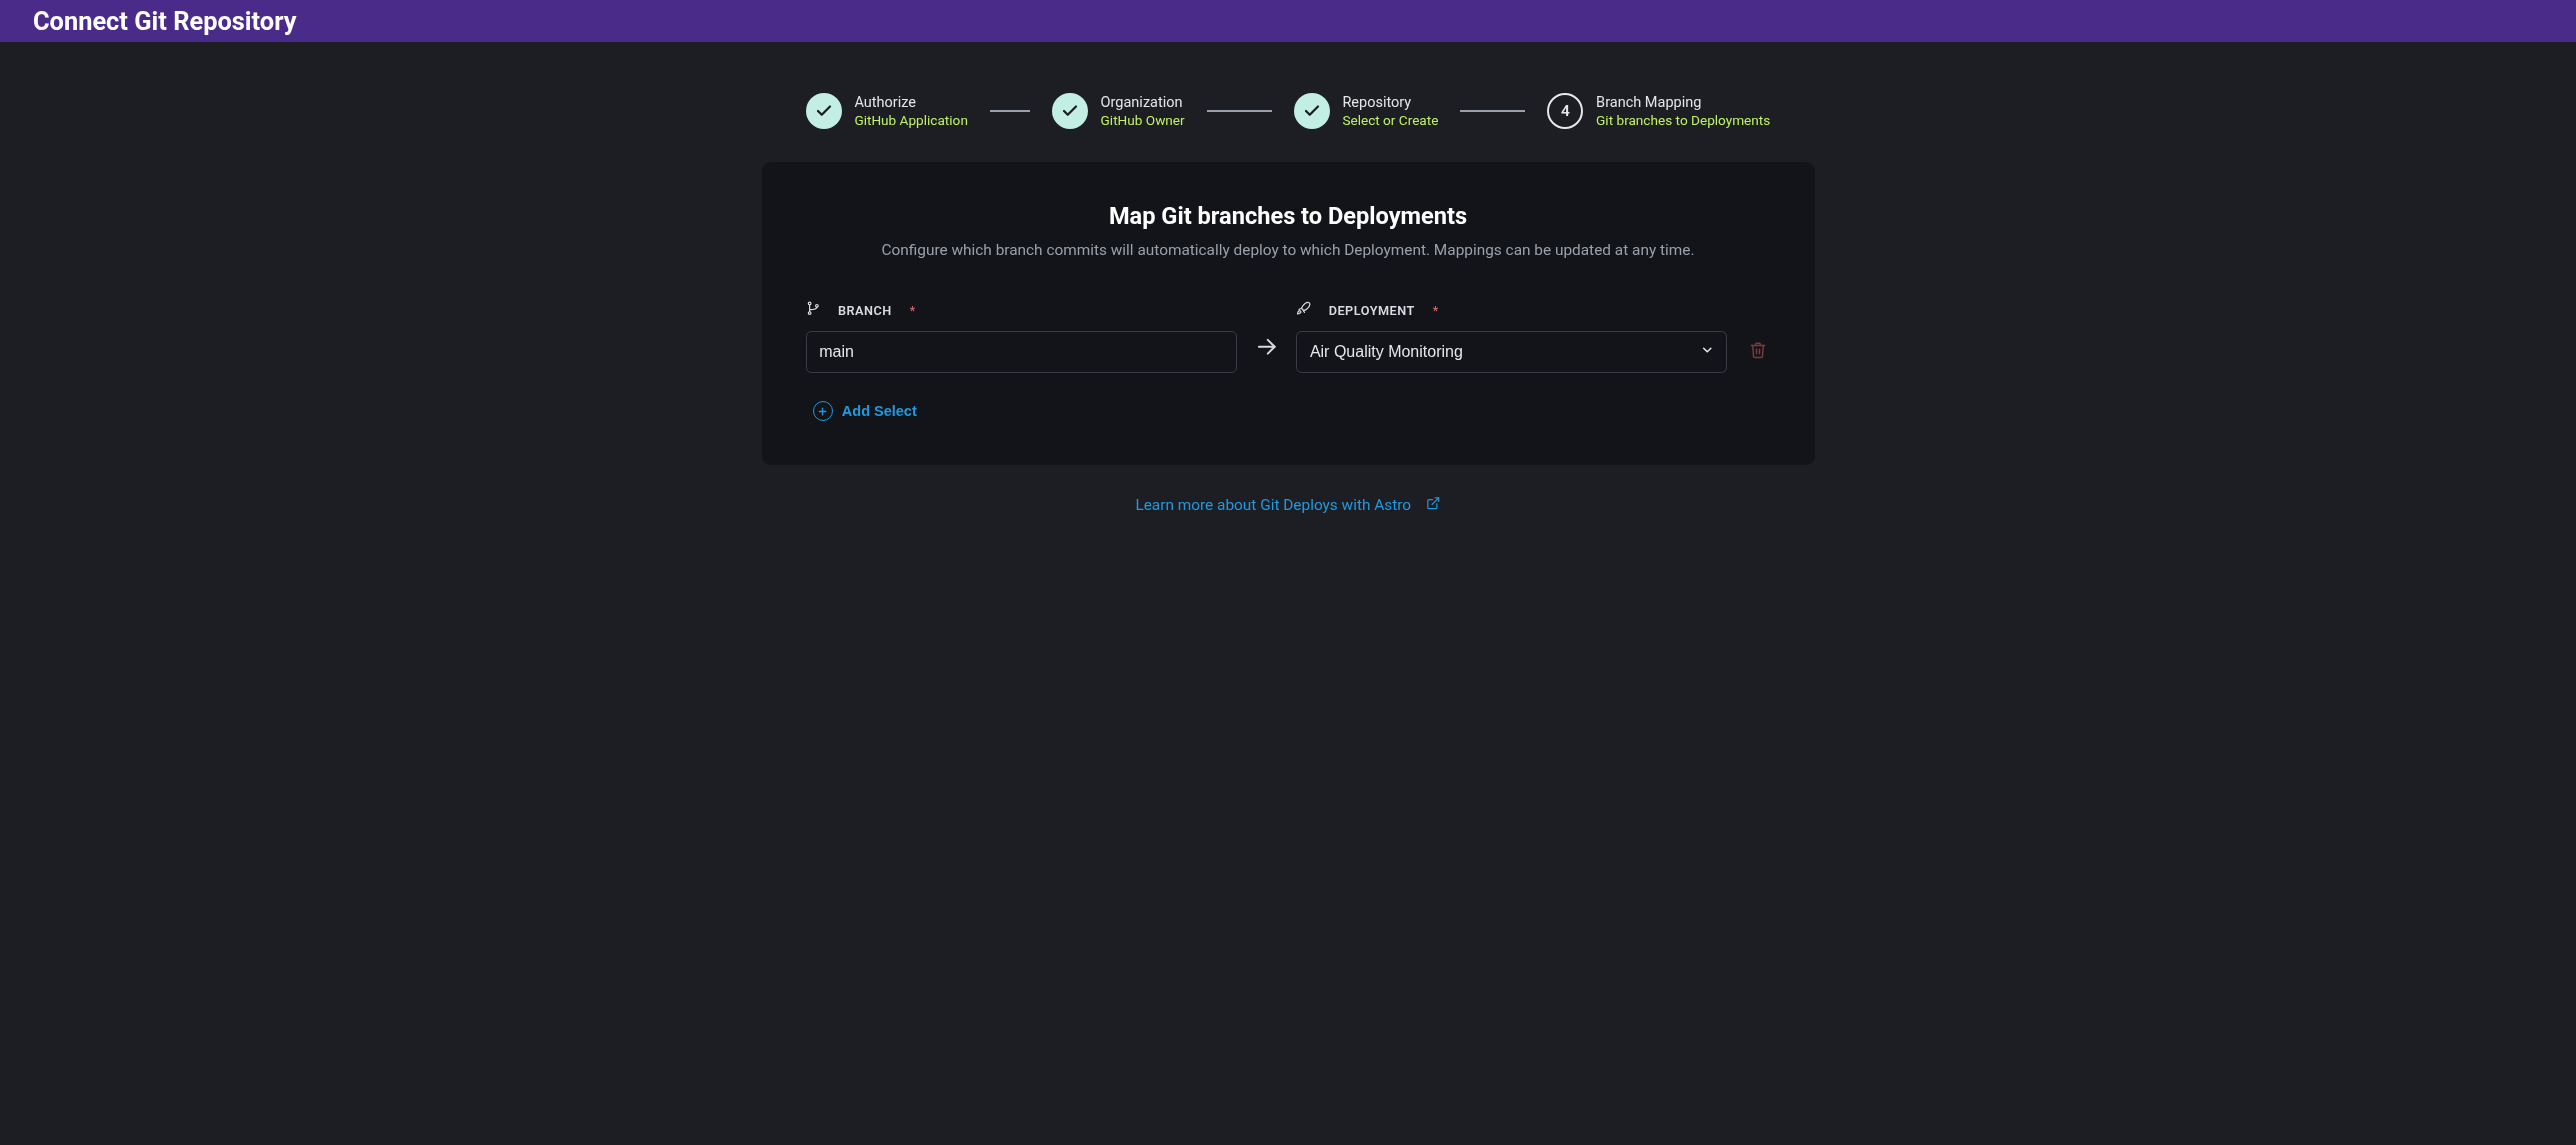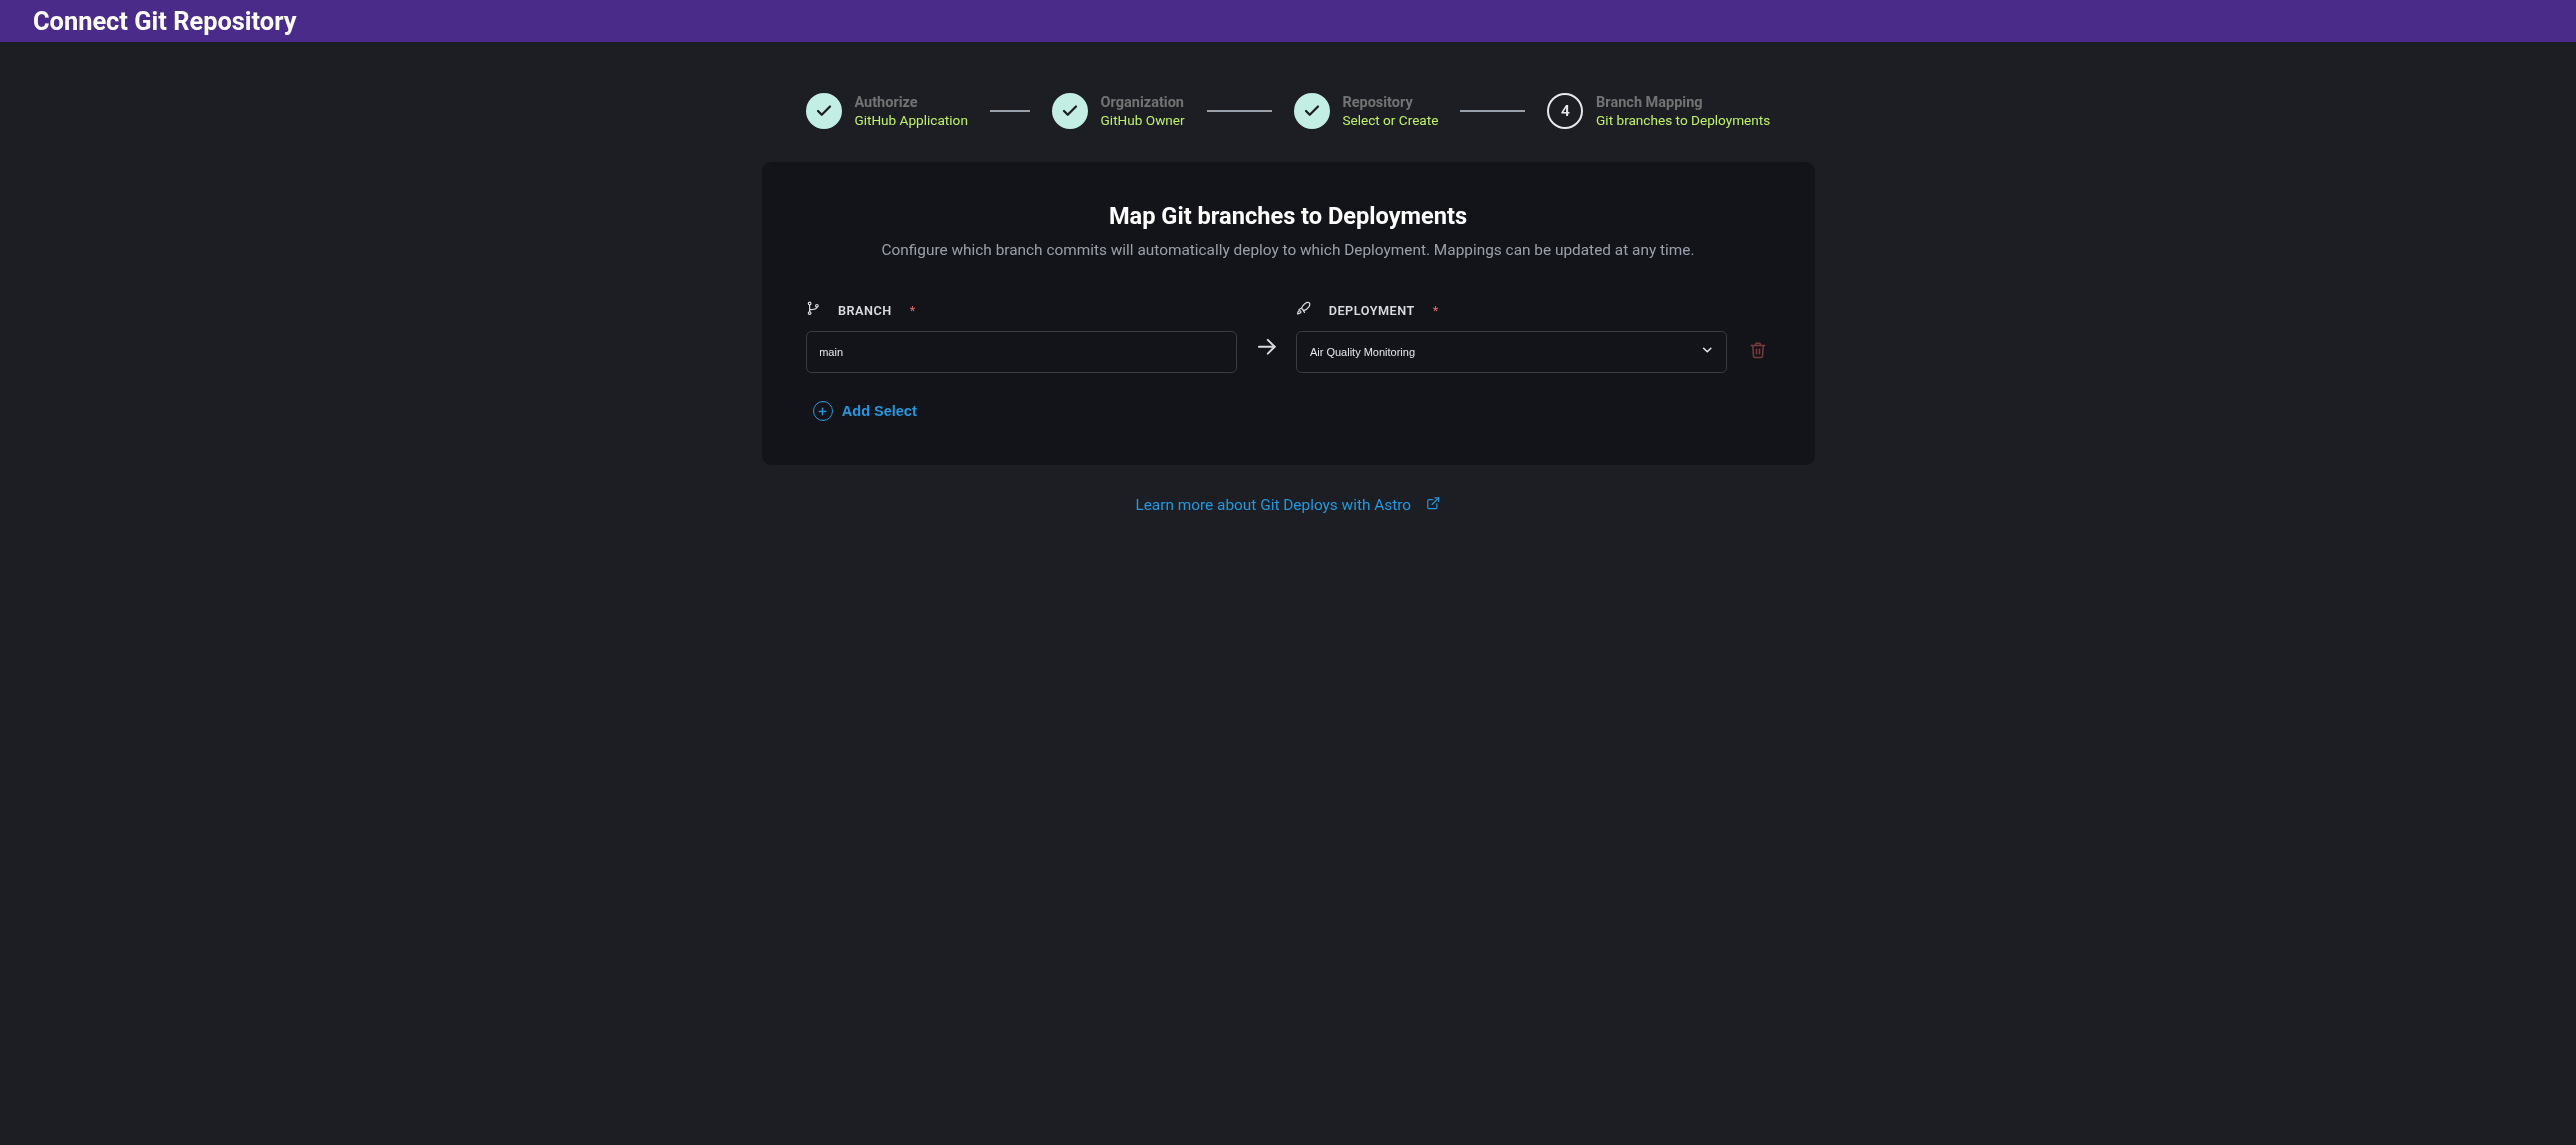--- a/index.html
+++ b/index.html
@@ -47,21 +47,21 @@
   .step-circle.completed { background: #C2EEE3; }
   .step-circle.current {
     background: transparent;
     border: 2.7px solid #E5E7EB;
     color: #E5E7EB;
     font-weight: 600;
     font-size: 15.4px;
   }
   .step-circle.completed svg { stroke: #1C1E24; }
   .step-text { display: flex; flex-direction: column; gap: 1.8px; }
-  .step-title { color: #737373; font-size: 14.5px; font-weight: 700; }
+  .step-title { color: #e5e5e5; font-size: 14.5px; font-weight: 400; }
   .step-subtitle { color: #bef264; font-size: 13.6px; }
   .step-connector {
     width: 40px;
     height: 1.8px;
     background: #9AA0AA;
   }
   .step-connector.wide { width: 65px; }
 
   
   .card {
@@ -108,21 +108,21 @@
   .field-icon { color: #D8DBE0; }
 
   .text-input, .select-input {
     width: 100%;
     height: 42px;
     background: transparent;
     border: 0.9px solid #3A3D45;
     border-radius: 5.4px;
     padding: 0 12.7px;
     color: #E5E7EB;
-    font-size: 11px;
+    font-size: 16px;
     outline: none;
   }
   .select-wrap { position: relative; }
   .select-input { appearance: none; padding-right: 36px; cursor: pointer; }
   .select-caret {
     position: absolute;
     right: 12.7px;
     top: 50%;
     transform: translateY(-50%);
     pointer-events: none;

